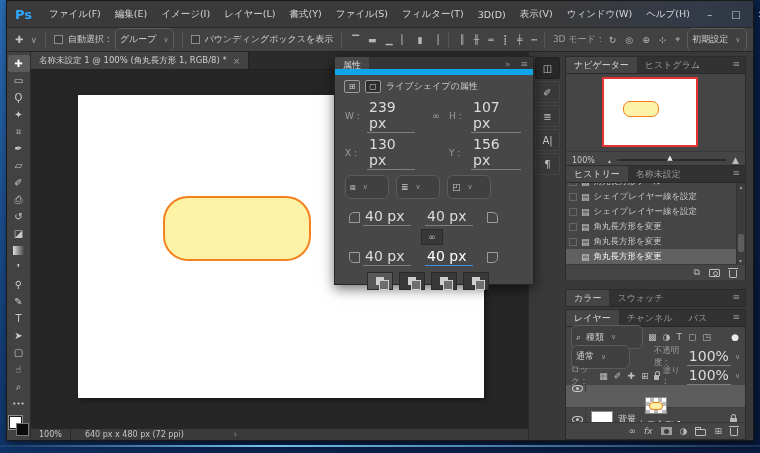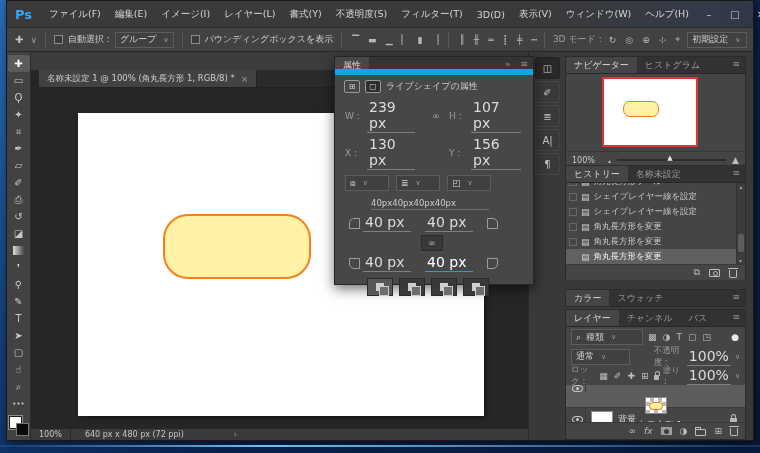--- a/index.html
+++ b/index.html
@@ -17,36 +17,36 @@
   .menu-item { font-size:9.5px; color:#d6d6d6; padding:0 7px; cursor:default; }
   .win-controls { margin-left:auto; display:flex; align-items:center; height:100%; }
   .win-btn { width:26px; text-align:center; color:#c3c9d4; font-size:10px; }
 
   
   .optionsbar { height:24px; display:flex; align-items:center; background:#424242; border-bottom:1px solid #272727; padding:0 6px; gap:5px; white-space:nowrap; overflow:hidden; }
   .sep { width:1px; height:16px; background:#575757; margin:0 3px; flex:none; }
   .cb { width:9px; height:9px; border:1px solid #8a8a8a; background:#3a3a3a; flex:none; }
   .olabel { font-size:9px; color:#cfcfcf; }
   .odim  { font-size:9px; color:#9f9f9f; }
-  .dd { height:16px; display:inline-flex; align-items:center; gap:5px; background:#404040; border:1px solid #5c5c5c; border-radius:0; padding:0 4px; font-size:9px; color:#d0d0d0; }
+  .dd { height:24px; display:inline-flex; align-items:center; gap:5px; background:#404040; border:1px solid #5c5c5c; border-radius:6px; padding:0 4px; font-size:9px; color:#d0d0d0; }
   .dd::after { content:"∨"; font-size:7px; color:#9a9a9a; margin-left:2px; }
   .ticon { font-size:10px; color:#c4c4c4; padding:0 2px; }
   .aicon { font-size:9px; color:#b9b9b9; padding:0 2px; }
 
   
   .toolbar { position:absolute; left:0; top:51px; bottom:0; width:24px; background:#424242; border-right:1px solid #2c2c2c; display:flex; flex-direction:column; align-items:center; padding-top:3px; }
   .tool { width:22px; height:17px; display:flex; align-items:center; justify-content:center; font-size:10px; color:#c9c9c9; }
   .tool.sel { background:#5b5b5b; border-radius:2px; color:#fff; }
   .grad { width:12px; height:9px; background:linear-gradient(90deg,#dcdcdc,#3a3a3a); }
   .fgbg { position:relative; width:20px; height:20px; margin-top:4px; }
   .fg { position:absolute; left:0; top:0; width:13px; height:13px; background:#fff; border:1px solid #1f1f1f; outline:1px solid #8f8f8f; }
   .bg { position:absolute; right:0; bottom:0; width:13px; height:13px; background:#0b0b0b; border:1px solid #777; }
 
   
-  .docarea { position:absolute; left:24px; top:69px; width:497px; bottom:0; background:#262626;padding-left:8px; }
+  .docarea { position:absolute; left:24px; top:51px; width:497px; bottom:0; background:#262626; }
   .tabbar { height:18px; background:#2b2b2b; display:flex; border-bottom:1px solid #222; }
   .doc-tab { background:#424242; color:#cfcfcf; font-size:8.5px; display:flex; align-items:center; gap:6px; padding:0 8px; border-right:1px solid #222; }
   .tab-x { color:#9d9d9d; font-size:9px; }
   .canvas-wrap { position:absolute; left:0; right:0; top:18px; bottom:12px; overflow:hidden; }
   .canvas { position:absolute; left:47px; top:25px; width:406px; height:303px; background:#fff; box-shadow:2px 2px 5px rgba(0,0,0,.45); }
   .shape { position:absolute; left:85px; top:101px; width:148px; height:65px; border:2.5px solid #f5801e; border-radius:25px; background:#fdf2a6; }
   .statusbar { position:absolute; left:0; right:0; bottom:0; height:12px; background:#3a3a3a; border-top:1px solid #262626; display:flex; align-items:center; font-size:8px; color:#c6c6c6; }
   .status-zoom { padding:0 8px; border-right:1px solid #272727; height:100%; display:flex; align-items:center; }
   .status-info { padding:0 14px; }
   .status-arrow { color:#9f9f9f; margin-left:36px; }
@@ -146,21 +146,21 @@
 <div class="desktop">
 <div class="ps-window">
 
   <div class="menubar">
     <span class="ps-logo">Ps</span>
     <span class="menu-item">ファイル(F)</span>
     <span class="menu-item">編集(E)</span>
     <span class="menu-item">イメージ(I)</span>
     <span class="menu-item">レイヤー(L)</span>
     <span class="menu-item">書式(Y)</span>
-    <span class="menu-item">不透明度(S)</span>
+    <span class="menu-item">ファイル(S)</span>
     <span class="menu-item">フィルター(T)</span>
     <span class="menu-item">3D(D)</span>
     <span class="menu-item">表示(V)</span>
     <span class="menu-item">ウィンドウ(W)</span>
     <span class="menu-item">ヘルプ(H)</span>
     <div class="win-controls">
       <span class="win-btn">–</span>
       <span class="win-btn">□</span>
       <span class="win-btn">✕</span>
     </div>
@@ -316,21 +316,20 @@
       <span class="dd" style="width:44px;">
             <span>⧈</span>
           </span>
       <span class="dd" style="width:44px;">
             <span>≣</span>
           </span>
       <span class="dd" style="width:44px;">
             <span>◰</span>
           </span>
     </div>
-    <div class="radius-sum">40px40px40px40px</div>
     <div class="radgrid">
       <span class="c-ic c-tl"></span>
       <span class="uval" style="width:48px;">40 px</span>
       <span class="uval" style="width:48px;">40 px</span>
       <span class="c-ic c-tr"></span>
     </div>
     <div class="radlink">∞</div>
     <div class="radgrid" style="padding-top:0;">
       <span class="c-ic c-bl"></span>
       <span class="uval" style="width:48px;">40 px</span>

